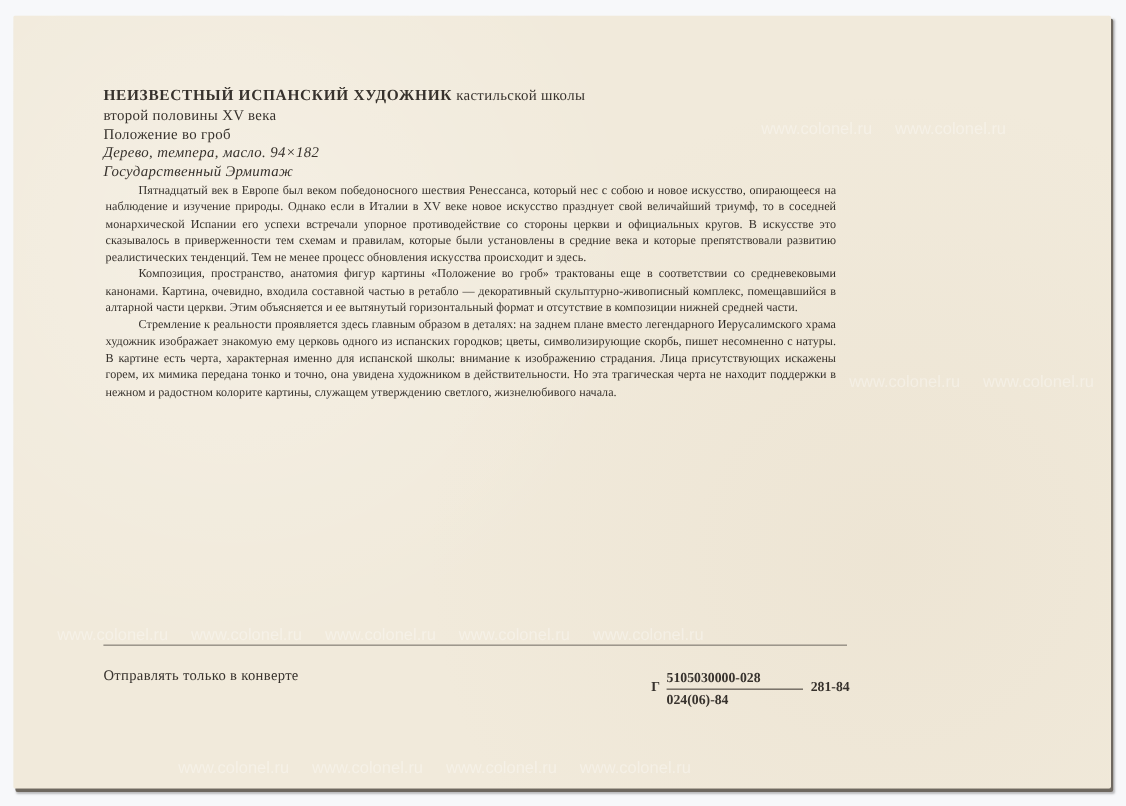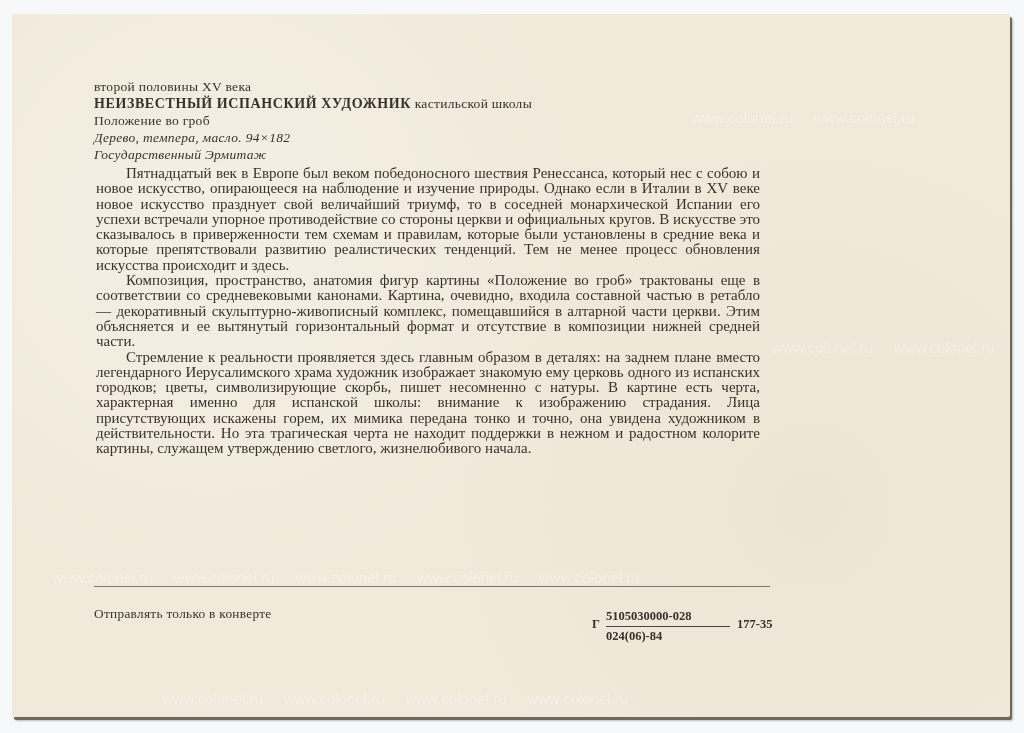--- a/index.html
+++ b/index.html
@@ -24,21 +24,21 @@
     white-space: nowrap; pointer-events: none;
   }
   .ink { color: #37322d; }
   .header { position: absolute; left: 82px; top: 64px; width: 700px; line-height: 17px; font-size: 13.5px; }
   .header .artist { font-weight: bold; letter-spacing: 0.6px; font-size: 14px; }
   .header .school { font-weight: normal; letter-spacing: 0.3px; }
   .header .line { display: block; letter-spacing: 0.3px; }
   .header .italic { font-style: italic; }
   .body-text {
     position: absolute; left: 84px; top: 152px; width: 664px;
-    font-size: 15px; line-height: 15.3px; text-align: justify;
+    font-size: 11px; line-height: 15.3px; text-align: justify;
     hyphens: manual;
   }
   .body-text p { margin: 0; text-indent: 30px; }
   .rule { position: absolute; left: 82px; top: 572px; width: 676px; height: 0; border-top: 1.2px solid #7a746c; }
   .footer { position: absolute; left: 82px; top: 592px; font-size: 13.3px; line-height: 16px; letter-spacing: 0.3px; }
   .footer .copy-mark { font-weight: bold; font-size: 15px; }
   .index { position: absolute; left: 580px; top: 595px; font-size: 12.5px; font-weight: bold; }
   .index .g { position: absolute; left: 0; top: 8px; }
   .index .frac { position: absolute; left: 14px; top: 0; width: 124px; text-align: left; }
   .index .num { display: block; padding-bottom: 2px; border-bottom: 1px solid #4a443e; }
@@ -49,25 +49,25 @@
 <body>
 
 <div class="card">
 
   <div class="watermark" style="left:680px; top:95px;">www.сolonel.ru &nbsp;&nbsp;&nbsp; www.сolonel.ru</div>
   <div class="watermark" style="left:760px; top:325px;">www.сolonel.ru &nbsp;&nbsp;&nbsp; www.сolonel.ru</div>
   <div class="watermark" style="left:40px; top:555px;">www.сolonel.ru &nbsp;&nbsp;&nbsp; www.сolonel.ru &nbsp;&nbsp;&nbsp; www.сolonel.ru &nbsp;&nbsp;&nbsp; www.сolonel.ru &nbsp;&nbsp;&nbsp; www.сolonel.ru</div>
   <div class="watermark" style="left:150px; top:676px;">www.сolonel.ru &nbsp;&nbsp;&nbsp; www.сolonel.ru &nbsp;&nbsp;&nbsp; www.сolonel.ru &nbsp;&nbsp;&nbsp; www.сolonel.ru</div>
 
   <div class="header ink">
-    <span class="line">второй половины XV века</span>
     <span class="line">
       <span class="artist">НЕИЗВЕСТНЫЙ ИСПАНСКИЙ ХУДОЖНИК</span>
       <span class="school">кастильской школы</span>
     </span>
+    <span class="line">второй половины XV века</span>
     <span class="line">Положение во гроб</span>
     <span class="line italic">Дерево, темпера, масло. 94×182</span>
     <span class="line italic">Государственный Эрмитаж</span>
   </div>
 
   <div class="body-text ink">
     <p>Пятнадцатый век в Европе был веком победоносного шествия Ренессанса, который нес с собою и новое искусство, опирающееся на наблюдение и изучение природы. Однако если в Италии в XV веке новое искусство празднует свой величайший триумф, то в соседней монар­хической Испании его успехи встречали упорное противодействие со стороны церкви и официальных кругов. В искусстве это сказывалось в приверженности тем схемам и правилам, которые были установлены в средние века и которые препятствовали развитию реалистических тенденций. Тем не менее процесс обновления искусства происходит и здесь.</p>
     <p>Композиция, пространство, анатомия фигур картины «Положение во гроб» трактованы еще в соответствии со средневековыми канонами. Картина, очевидно, входила составной частью в ретабло — декоративный скульптурно-живописный комплекс, помещавшийся в ал­тарной части церкви. Этим объясняется и ее вытянутый горизонтальный формат и отсутствие в композиции нижней средней части.</p>
     <p>Стремление к реальности проявляется здесь главным образом в деталях: на заднем плане вместо легендарного Иерусалимского храма художник изображает знакомую ему церковь одного из испанских городков; цветы, символизирующие скорбь, пишет несомненно с натуры. В картине есть черта, характерная именно для испанской школы: внимание к изобра­жению страдания. Лица присутствующих искажены горем, их мимика передана тонко и точно, она увидена художником в действительности. Но эта трагическая черта не находит поддержки в нежном и радостном колорите картины, служащем утверждению светлого, жиз­нелюбивого начала.</p>
   </div>
@@ -77,16 +77,16 @@
   <div class="footer ink">
     <div>Отправлять только в конверте</div>
   </div>
 
   <div class="index ink">
     <span class="g">Г</span>
     <span class="frac">
       <span class="num">5105030000-028</span>
       <span class="den">024(06)-84</span>
     </span>
-    <span class="code">177-35</span>
+    <span class="code">281-84</span>
   </div>
 
 </div>
 
 </body></html>

